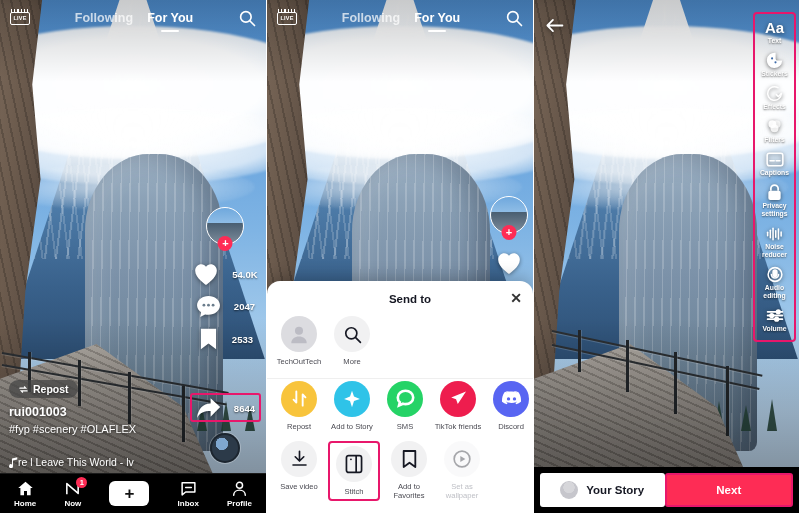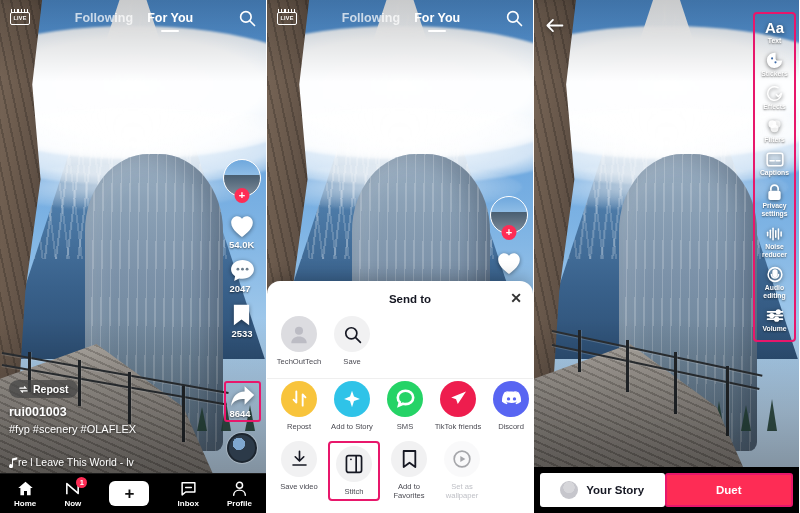--- a/index.html
+++ b/index.html
@@ -181,21 +181,21 @@
     width: 38px; height: 38px; border-radius: 50%;
     border: 1.6px solid #fff; overflow: hidden;
     background: linear-gradient(180deg,#6fa8dd 0%, #8fbde6 42%, #4a5f72 43%, #7e8d9c 100%);
   }
   .follow-plus {
     position: absolute; left: 50%; bottom: 2px; transform: translateX(-50%);
     width: 15px; height: 15px; border-radius: 50%;
     background: #fe2c55; color: #fff; font-size: 11px; line-height: 14px;
     text-align: center; font-weight: 700;
   }
-  .action { display:flex; flex-direction:column; align-items:flex-start; gap:1px; }
+  .action { display:flex; flex-direction:row; align-items:center; gap:13px; }
   .action .glyph { filter: drop-shadow(0 1px 2px rgba(0,0,0,.45)); }
   .action .cnt {
     font-size: 9.5px; font-weight: 700; color:#fff;
     text-shadow: 0 1px 2px rgba(0,0,0,.6);
   }
   .action.highlight {
     border: 2.5px solid #e8176b; border-radius: 3px;
     padding: 2px 4px 1px;
     margin-top: 33px;
   }
@@ -557,21 +557,21 @@
           </div>
           <span class="lbl">TechOutTech</span>
         </div>
         <div class="cell">
           <div class="ic">
             <svg width="19" height="19" viewBox="0 0 24 24" fill="none" stroke="#161823" stroke-width="2.1">
                 <circle cx="10.5" cy="10.5" r="7"></circle>
                 <line x1="16" y1="16" x2="22" y2="22" stroke-linecap="round"></line>
               </svg>
           </div>
-          <span class="lbl">Save</span>
+          <span class="lbl">More</span>
         </div>
       </div>
 
       <div class="row">
         <div class="cell">
           <div class="ic yellow">
             <svg width="19" height="19" viewBox="0 0 24 24" fill="none" stroke="#fff" stroke-width="2.4" stroke-linecap="round" stroke-linejoin="round">
                 <path d="M8 3v14l-3.5-3.5M16 21V7l3.5 3.5"></path>
               </svg>
           </div>
@@ -786,18 +786,18 @@
         <span class="tl">Volume</span>
       </div>
     </div>
 
     <div class="editbar">
       <div class="story-btn">
         <span class="story-av"></span>
         <span>Your Story</span>
       </div>
       <div class="next-btn">
-        <span>Duet</span>
+        <span>Next</span>
       </div>
     </div>
   </div>
 
 </div>
 
 </body></html>

